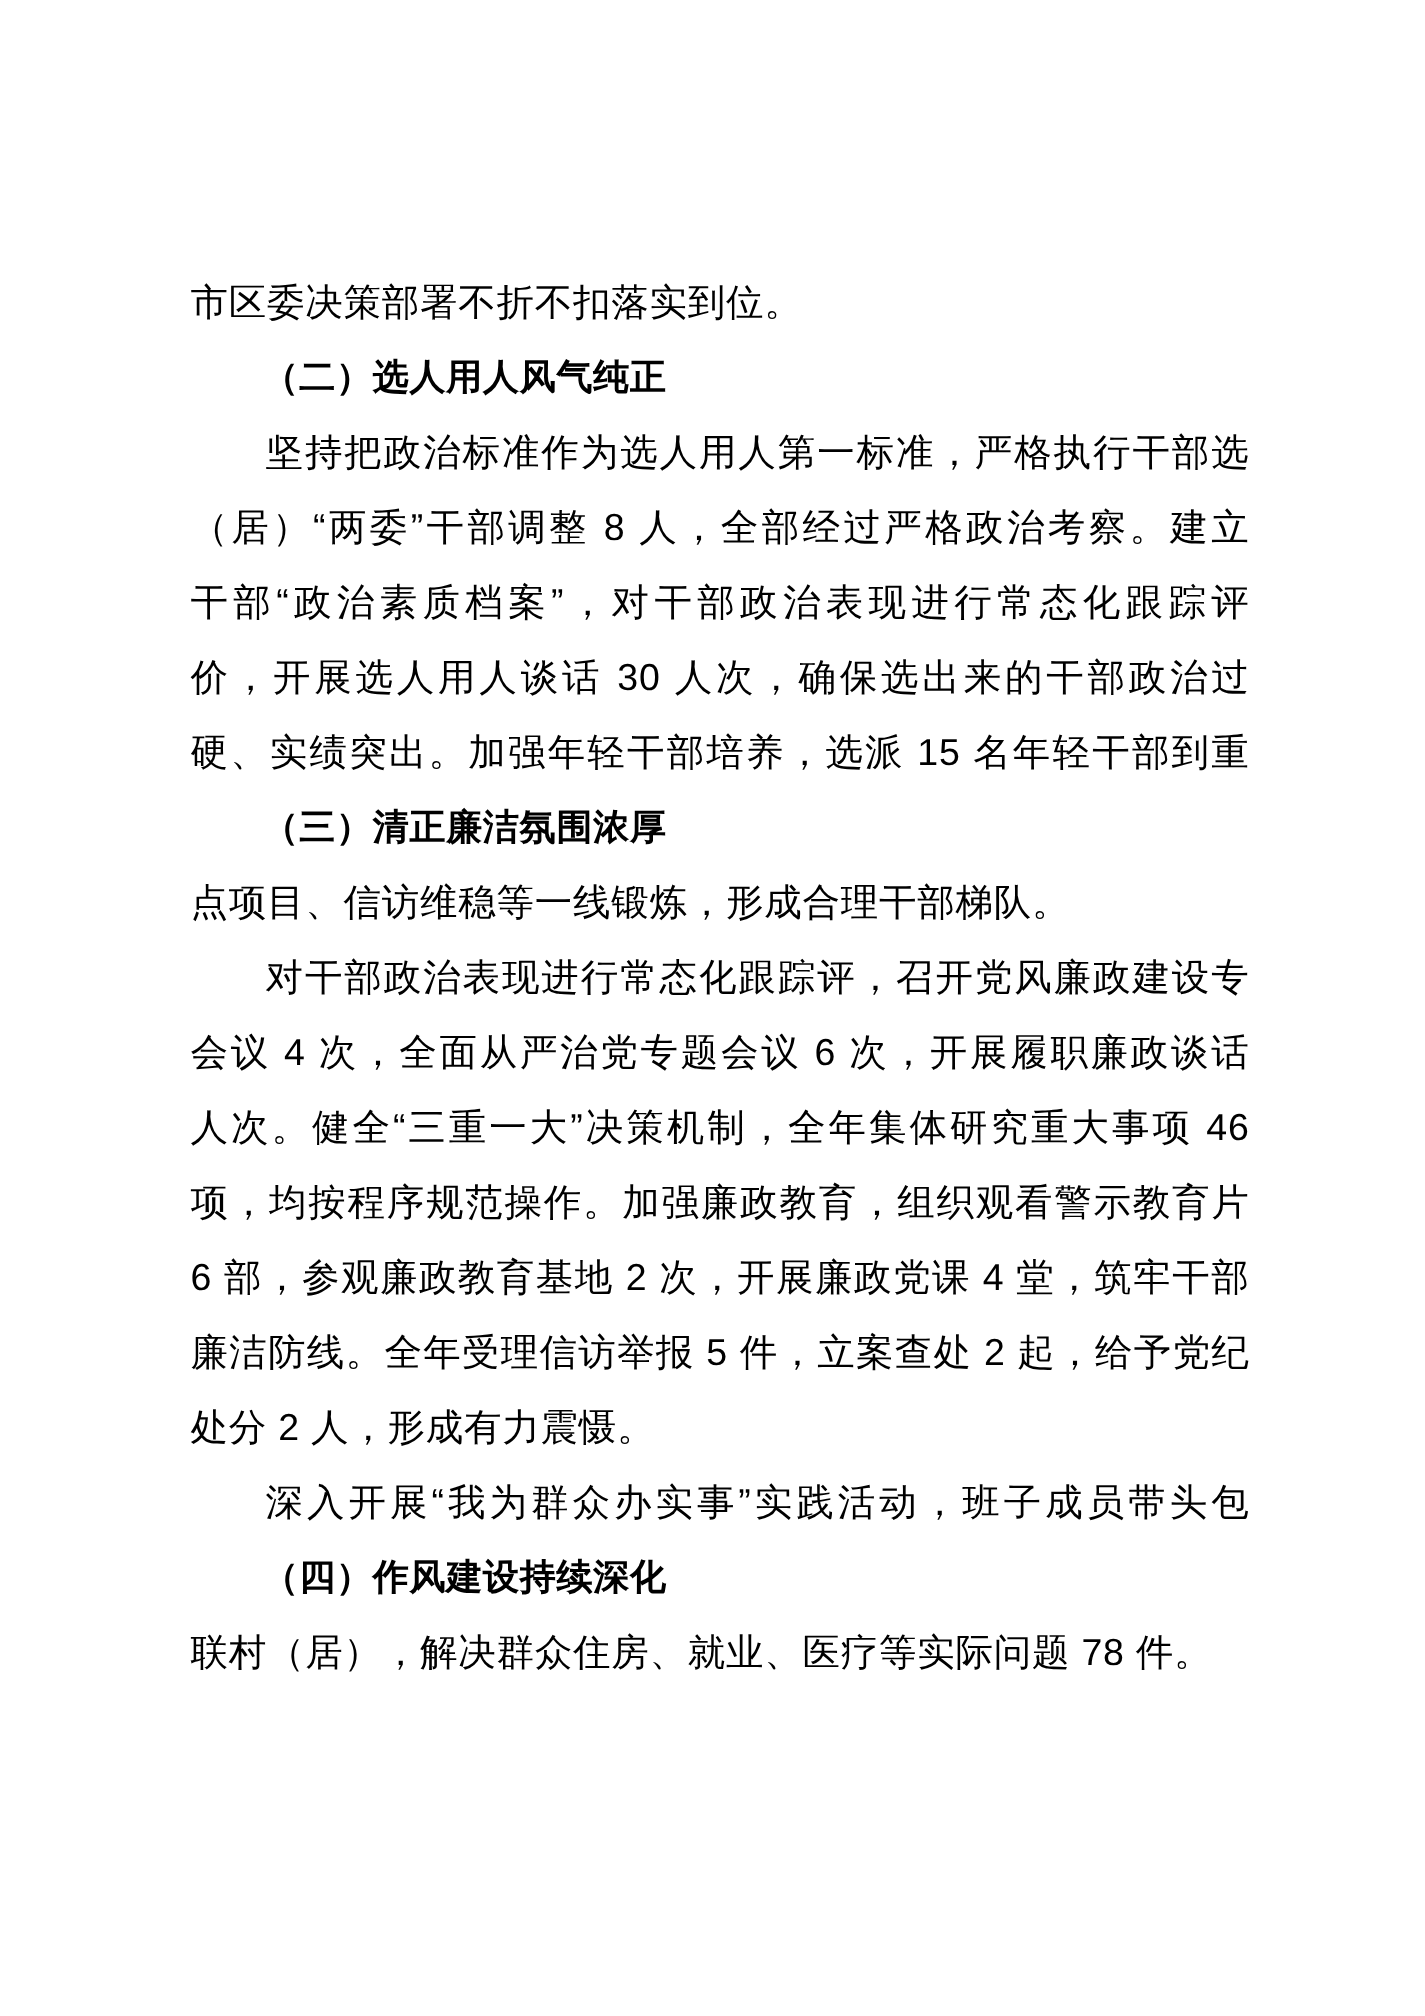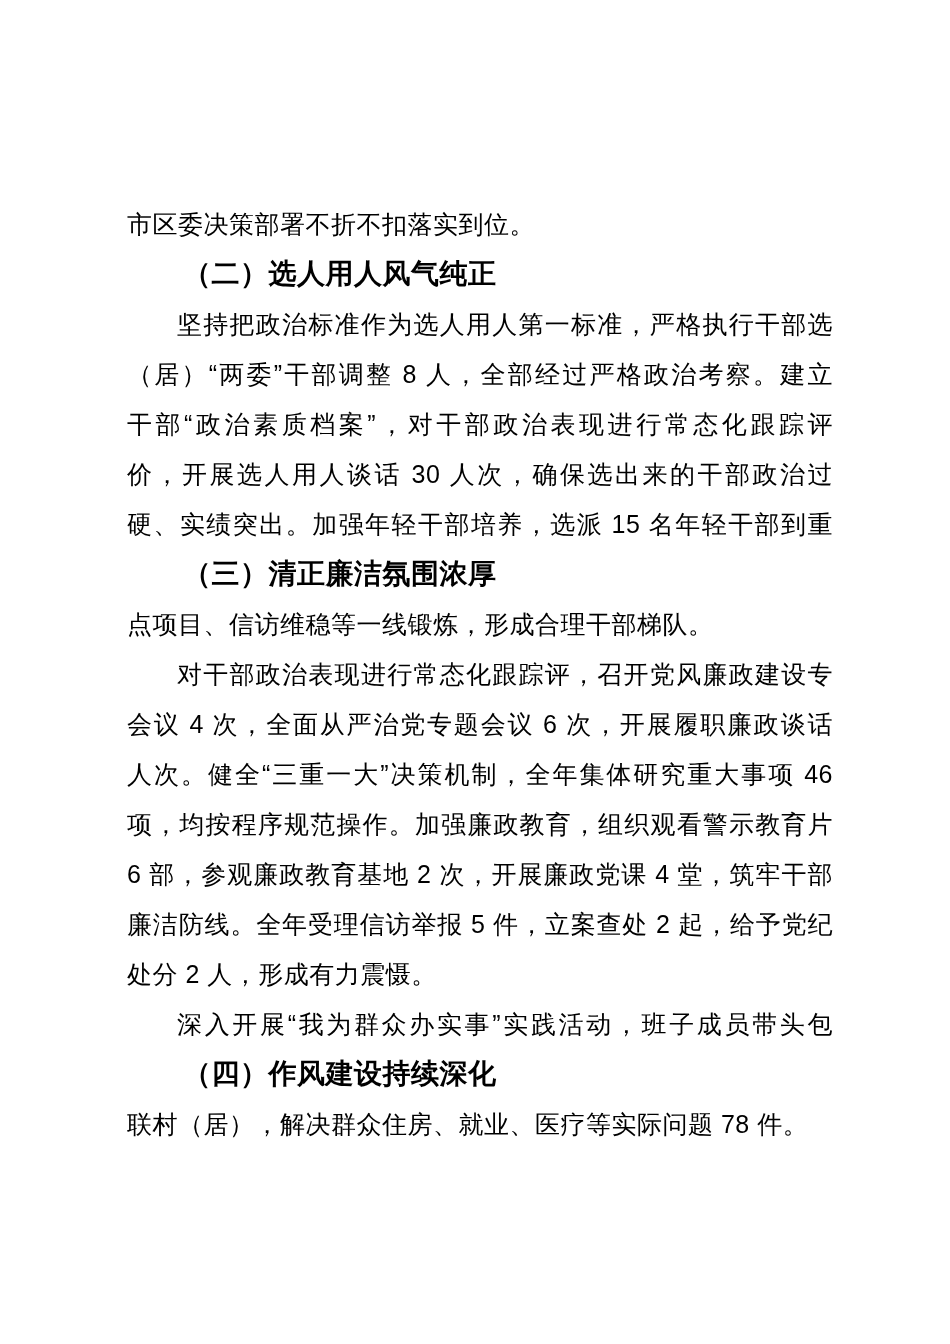--- a/index.html
+++ b/index.html
@@ -11,21 +11,20 @@
     width: 950px;
     height: 1344px;
     font-family: "Liberation Sans", sans-serif;
   }
   .page {
     position: relative;
     width: 950px;
     height: 1132px;
     background: #ffffff;
     overflow: hidden;
-    margin-top: 22px;
   }
   .content {
     position: absolute;
     left: 127px;
     top: 177px;
     width: 706px;
   }
   .line {
     height: 50px;
     line-height: 50px;
@@ -38,21 +37,21 @@
     white-space: normal;
     text-align: justify;
     text-align-last: justify;
     overflow: hidden;
   }
   .line.indent {
     text-indent: 2em;
   }
   .line.heading {
     font-weight: 700;
-    font-size: 28px;
+    font-size: 24px;
     letter-spacing: 0.5px;
   }
 </style>
 </head>
 <body>
 
 <div class="page">
   <div class="content">
       <div class="line">市区委决策部署不折不扣落实到位。</div>
       <div class="line heading indent">（二）选人用人风气纯正</div>

